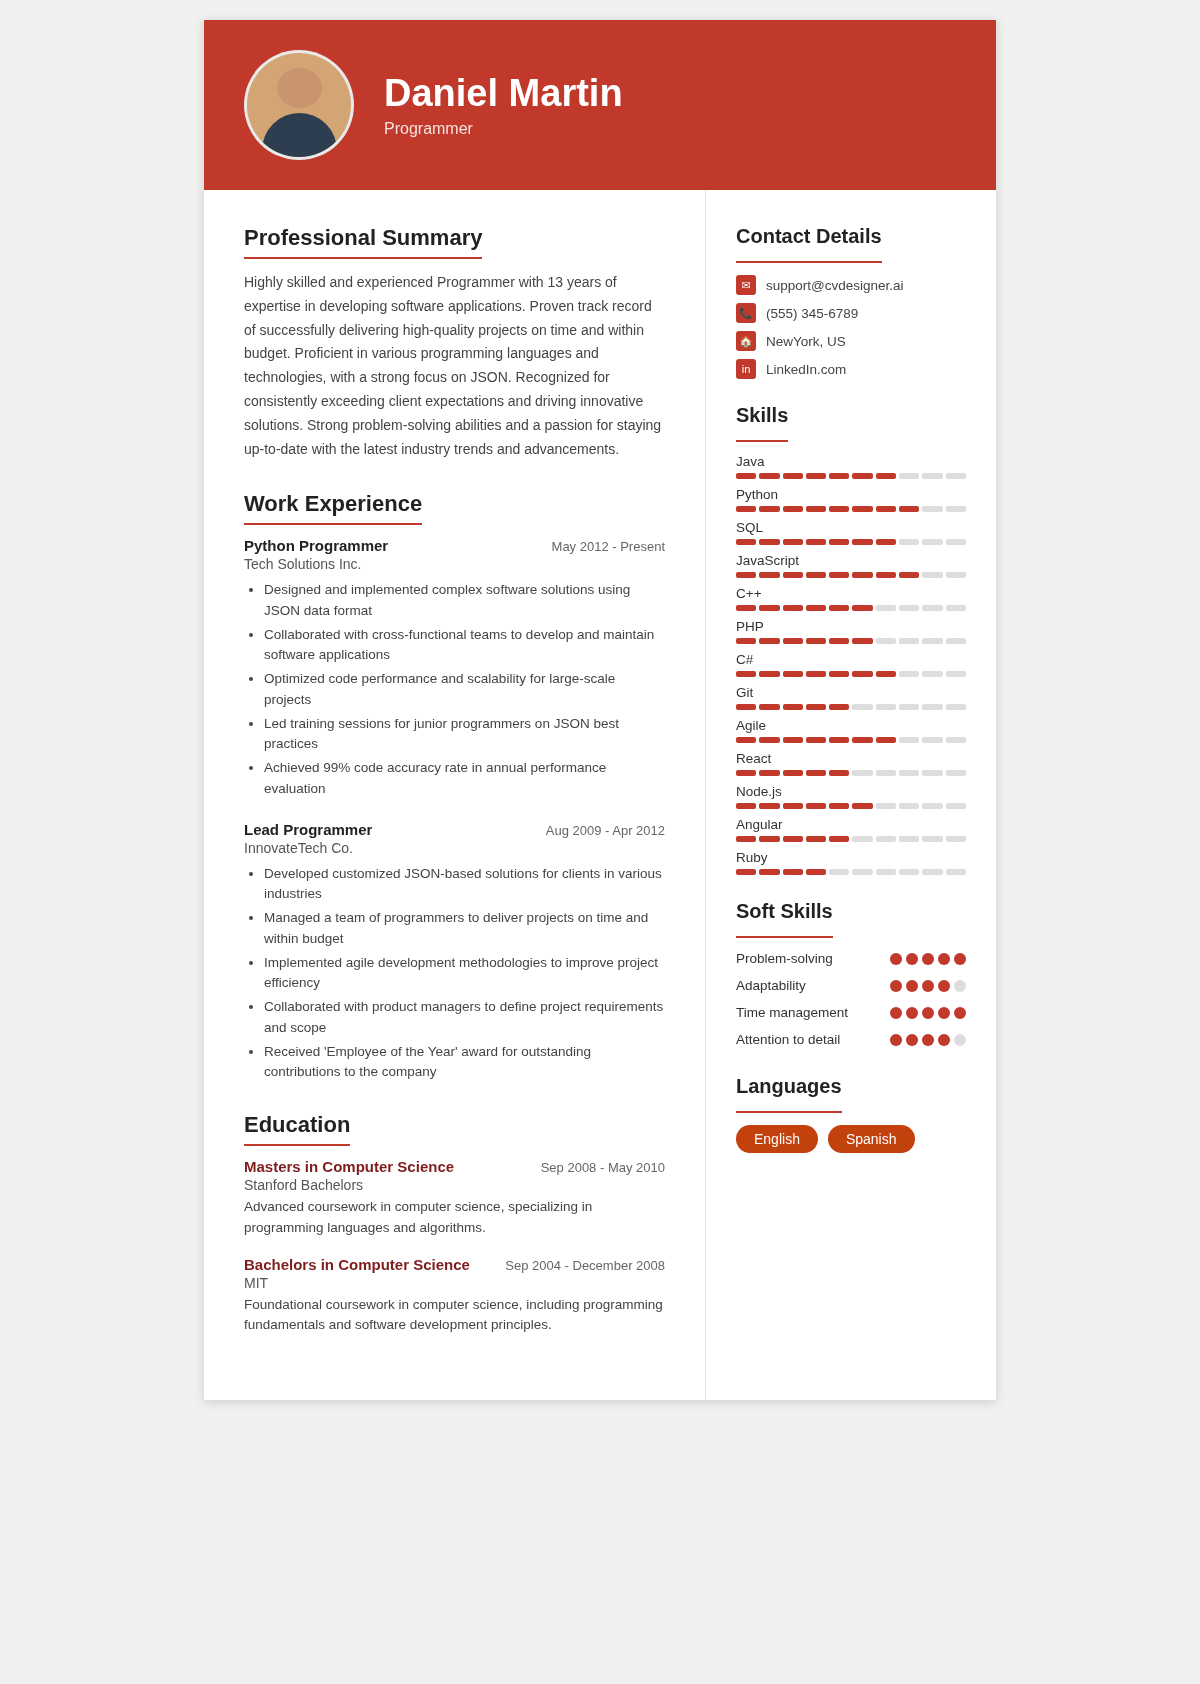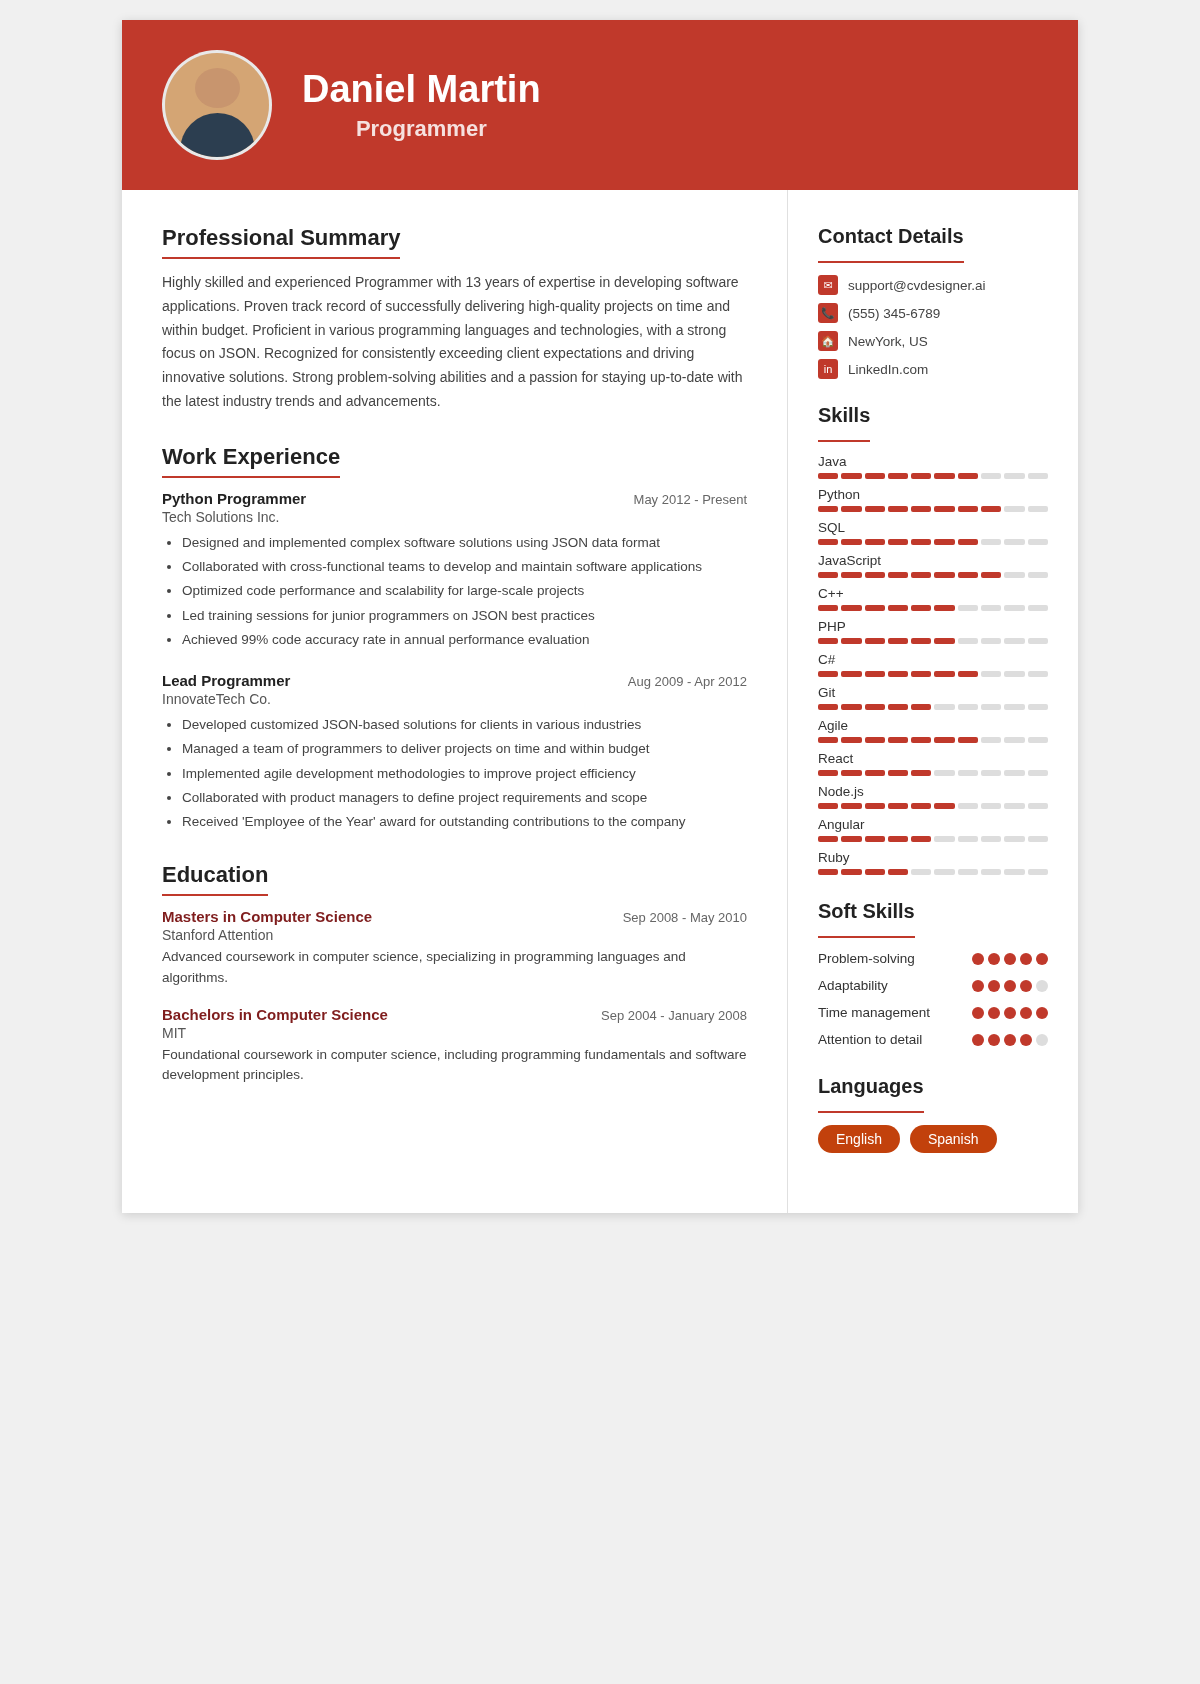--- a/index.html
+++ b/index.html
@@ -6,21 +6,21 @@
     body {
       font-family: Arial, sans-serif;
       background: #f0f0f0;
       display: flex;
       justify-content: center;
       align-items: flex-start;
       min-height: 100vh;
       padding: 20px;
     }
     .resume {
-      width: 956px;
+      width: 792px;
       background: #fff;
       box-shadow: 0 2px 10px rgba(0,0,0,0.15);
     }
     
     .header {
       background: #c0392b;
       padding: 30px 40px;
       display: flex;
       align-items: center;
       gap: 30px;
@@ -59,24 +59,23 @@
       margin-top: 5px;
     }
     .header-info { color: #fff; }
     .header-name {
       font-size: 38px;
       font-weight: bold;
       color: #fff;
       margin-bottom: 5px;
     }
     .header-title {
-      font-size: 22px;
+      font-size: 16px;
       color: rgba(255,255,255,0.85);
-      font-weight: bold;
-      text-align: center;
+      font-weight: normal;
     }
     
     .content {
       display: flex;
       gap: 0;
     }
     .left-col {
       flex: 1;
       padding: 35px 40px;
       border-right: 1px solid #e0e0e0;
@@ -312,28 +311,28 @@
       </div>
 
       <div class="section">
         <div class="section-title">Education</div>
 
         <div class="edu-entry">
           <div class="edu-header">
             <div class="edu-degree">Masters in Computer Science</div>
             <div class="edu-dates">Sep 2008 - May 2010</div>
           </div>
-          <div class="edu-school">Stanford Attention</div>
+          <div class="edu-school">Stanford Bachelors</div>
           <div class="edu-desc">Advanced coursework in computer science, specializing in programming languages and algorithms.</div>
         </div>
 
         <div class="edu-entry">
           <div class="edu-header">
             <div class="edu-degree">Bachelors in Computer Science</div>
-            <div class="edu-dates">Sep 2004 - January 2008</div>
+            <div class="edu-dates">Sep 2004 - December 2008</div>
           </div>
           <div class="edu-school">MIT</div>
           <div class="edu-desc">Foundational coursework in computer science, including programming fundamentals and software development principles.</div>
         </div>
       </div>
 
     </div>
 
     <div class="right-col">
 

